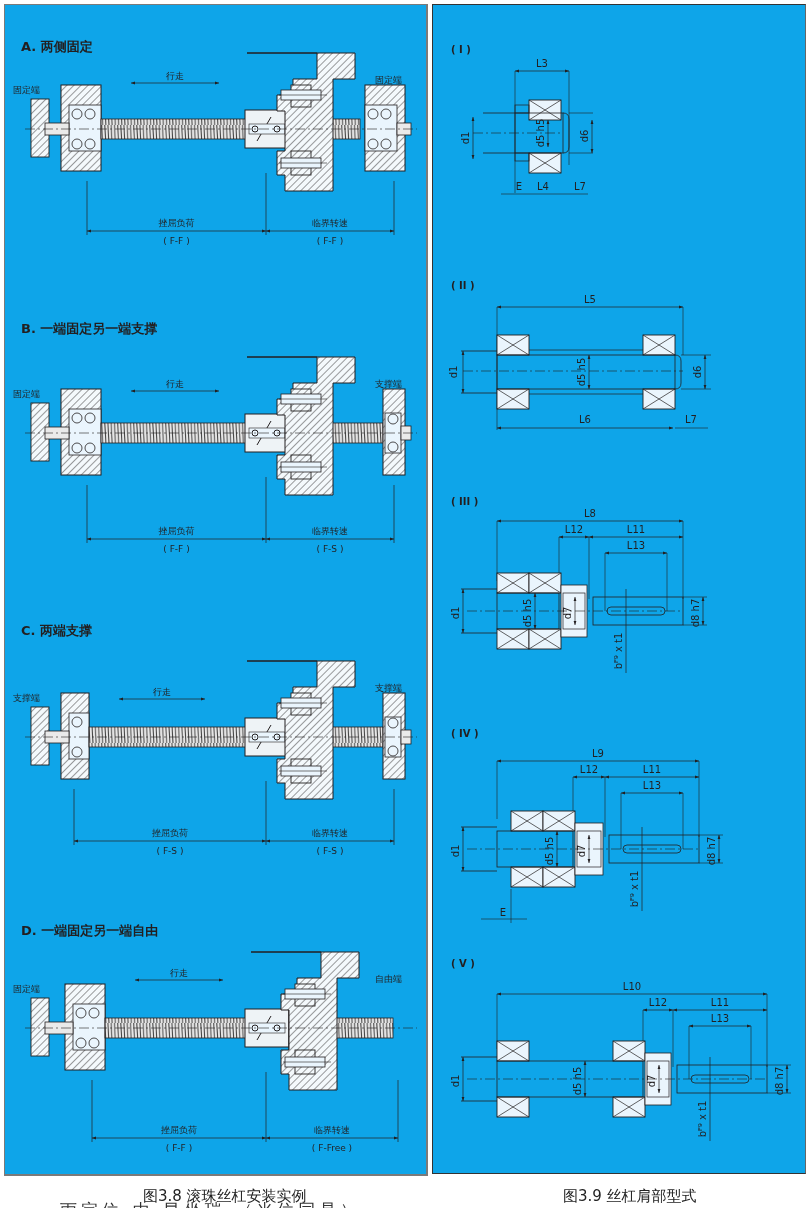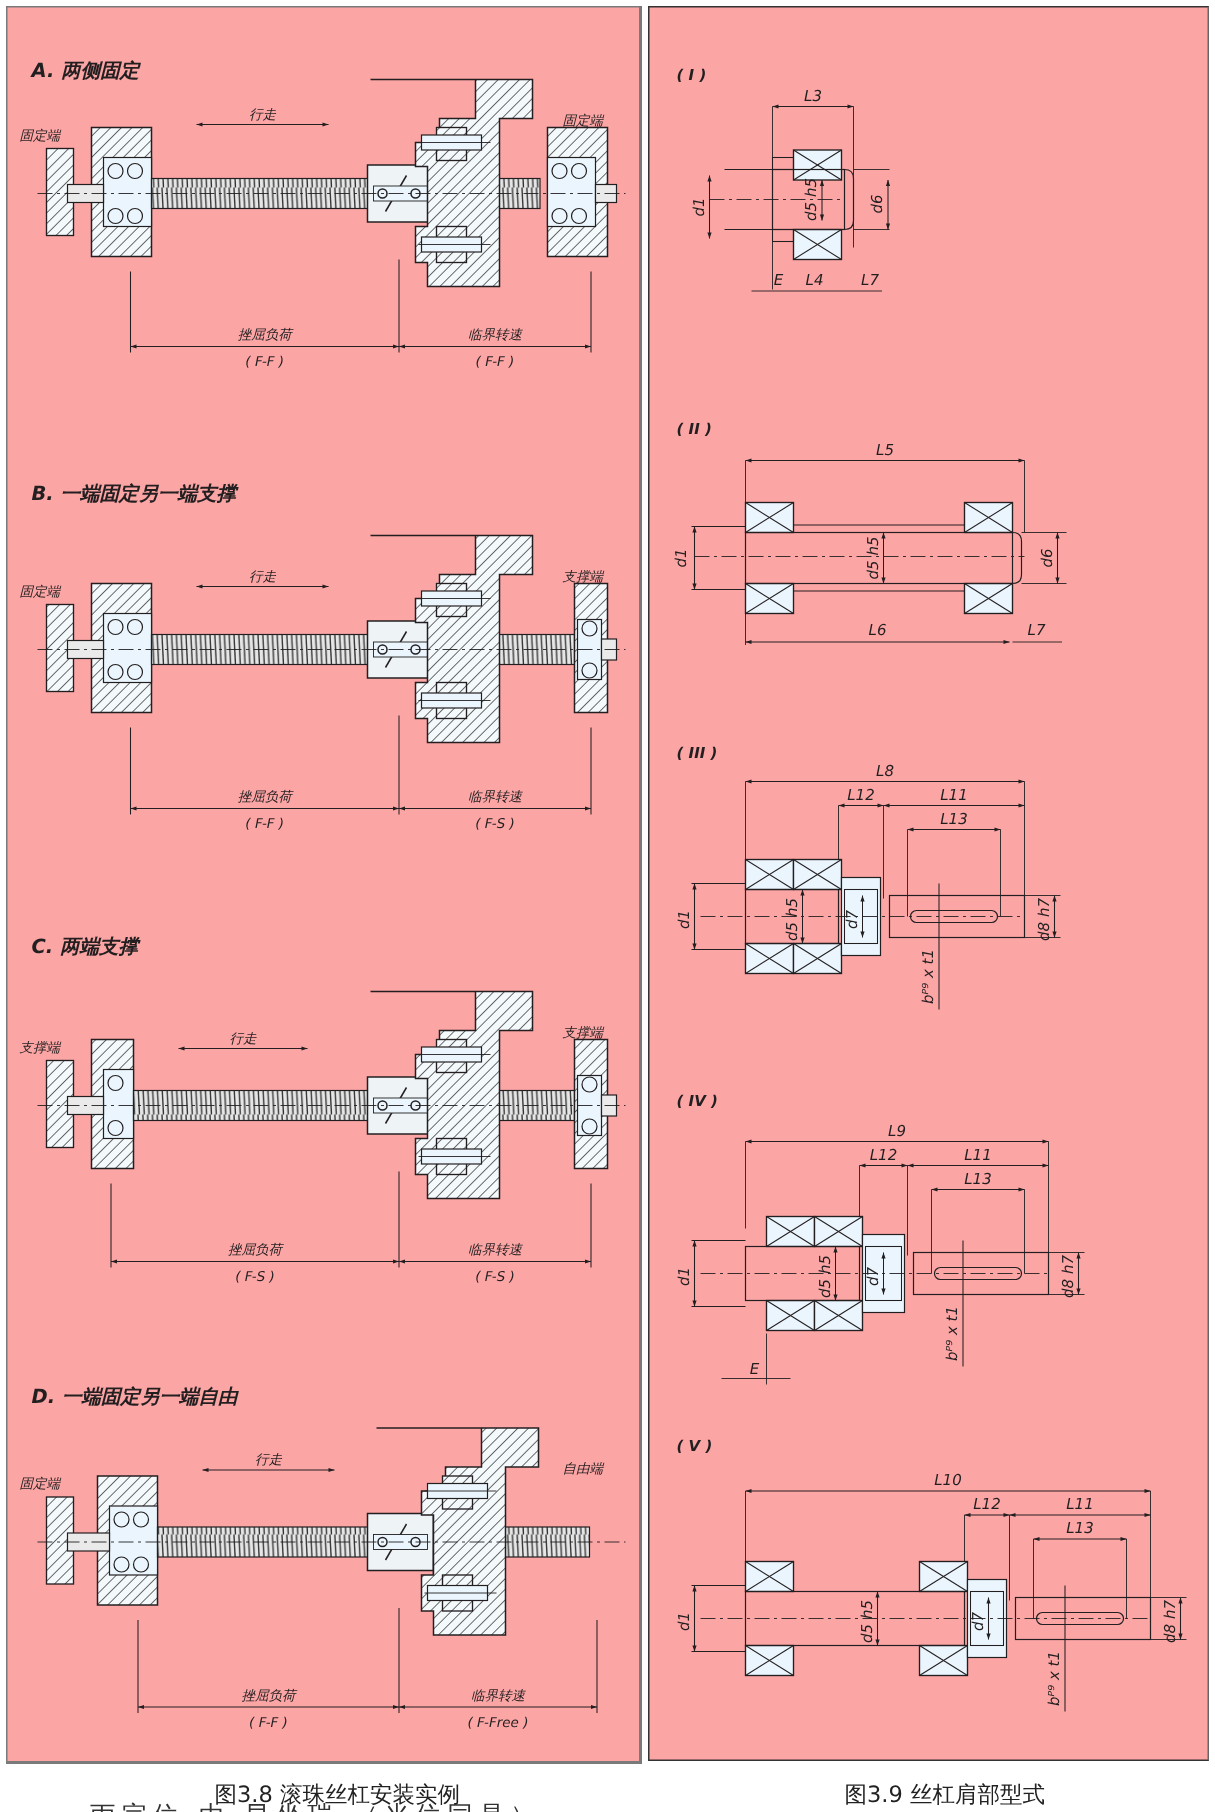--- a/index.html
+++ b/index.html
@@ -1,18 +1,18 @@
 <!DOCTYPE html>
 <html><head>
 <meta charset="utf-8">
 <style>
   html, body { margin: 0; padding: 0; background: #ffffff; }
   body { width: 810px; height: 1208px; position: relative; overflow: hidden;
          font-family: "DejaVu Sans", "Liberation Sans", sans-serif; color: #231f20; }
-  .panel { position: absolute; background: #fca5a5; box-sizing: border-box; font-style: italic; }
+  .panel { position: absolute; background: #0ea5e9; box-sizing: border-box; }
   #left-panel { left: 4px; top: 4px; width: 424px; height: 1172px; border: 1.5px solid #7a7a7a; border-right-width: 2px; border-bottom-width: 2px; }
   #right-panel { left: 432px; top: 4px; width: 374px; height: 1170px; border: 1.5px solid #333; border-right-color:#666; }
   .caption { position: absolute; top: 1187px; font-size: 15px; color: #222; white-space: nowrap; }
   #cap-left { left: 143px; }
   #cap-right { left: 563px; }
   .cut-text { position: absolute; top: 1199px; left: 60px; font-size: 17px; color: #333; white-space: nowrap; letter-spacing: 4px; }
   svg text { font-family: "DejaVu Sans", "Liberation Sans", sans-serif; fill: #231f20; }
   .sec-title { font-size: 13px; font-weight: bold; }
   .lbl { font-size: 9px; }
   .rtitle { font-size: 10px; font-weight: bold; }

